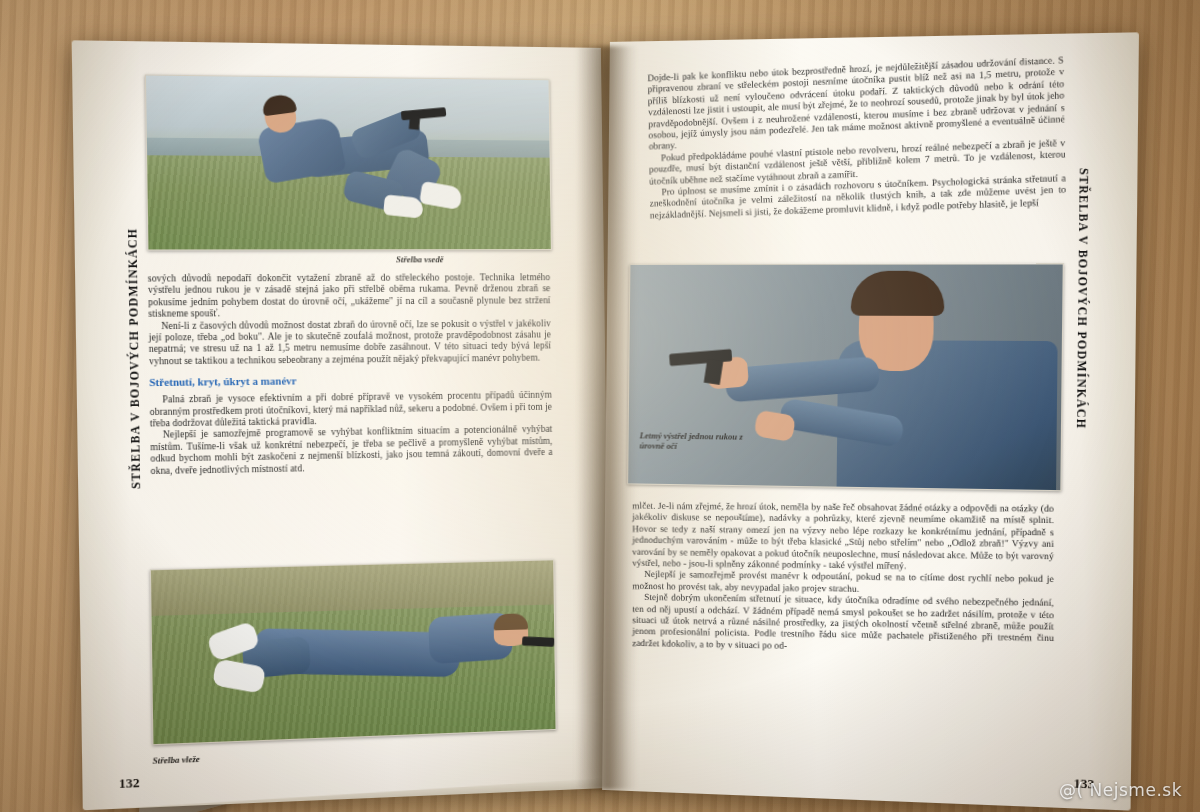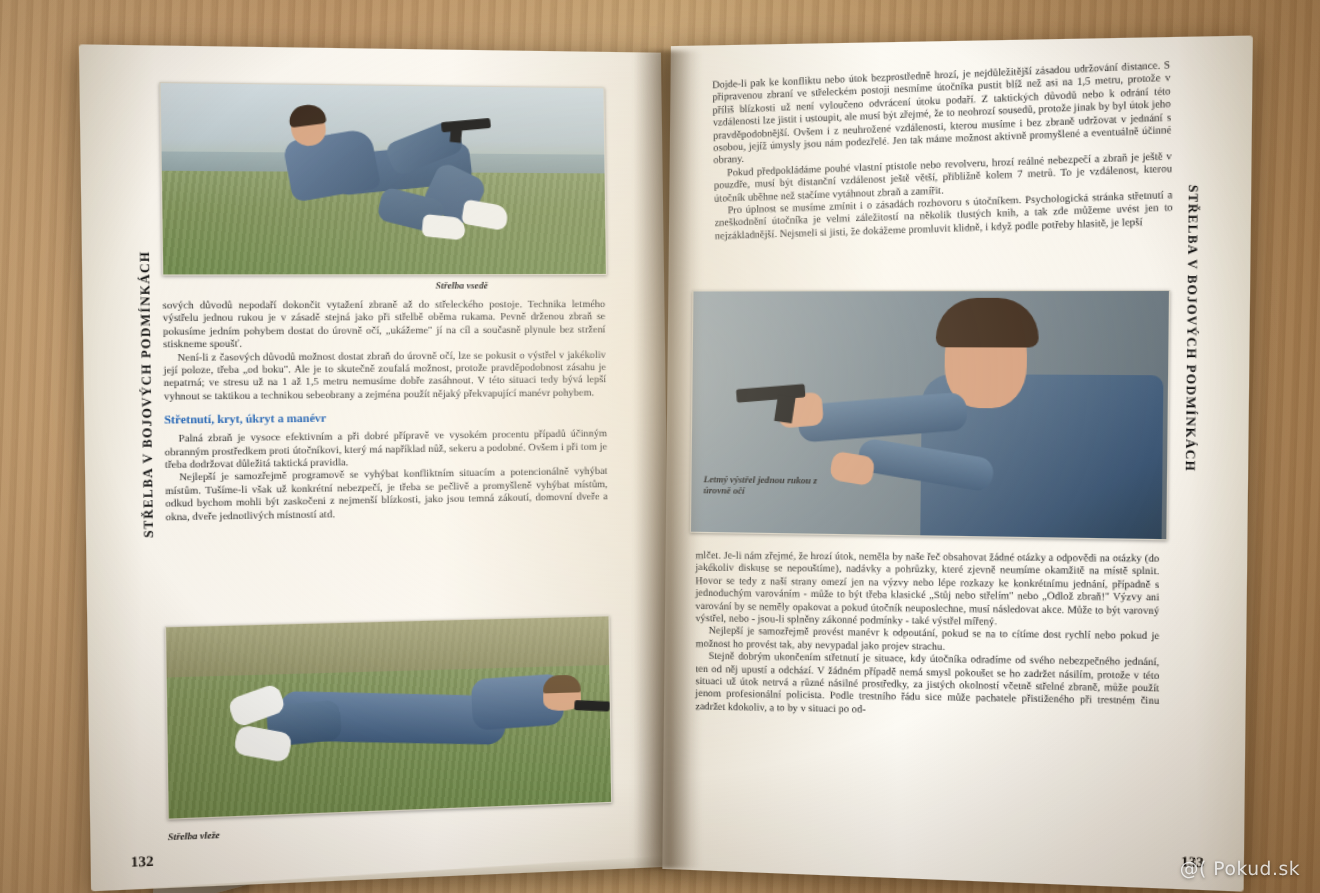--- a/index.html
+++ b/index.html
@@ -327,14 +327,14 @@
         </div>
 
         <div class="folio" style="right:34px;">133</div>
       </div>
     </div>
 
     <div class="gutter"></div>
   </div>
 
   <div class="desk-shade"></div>
-  <div class="watermark">@( Pokud.sk</div>
+  <div class="watermark">@( Nejsme.sk</div>
 </div>
 
 </body></html>

